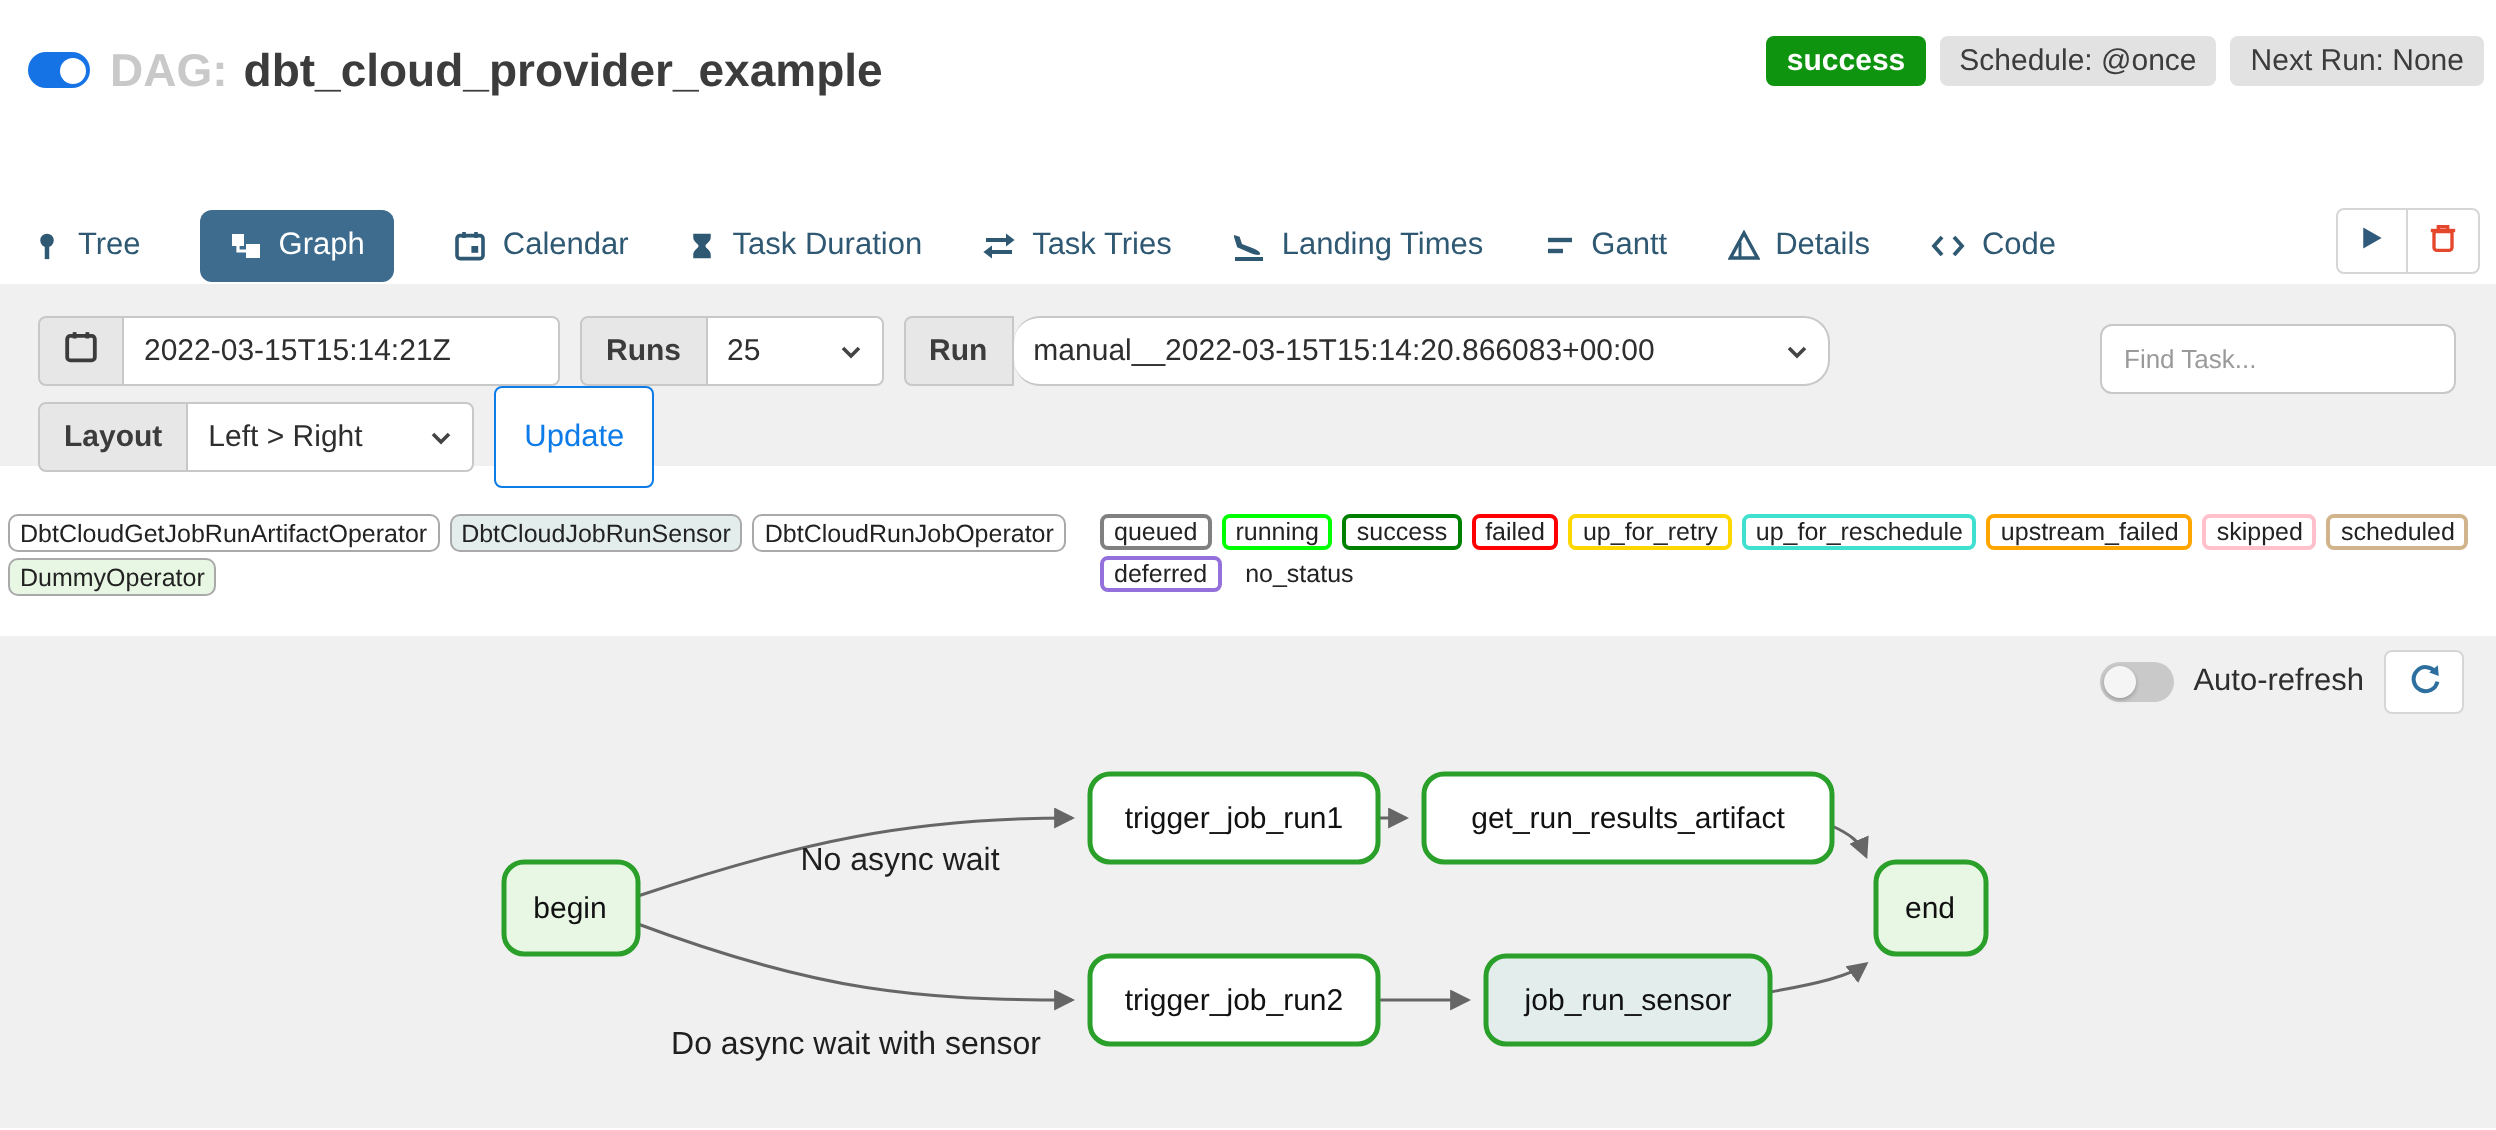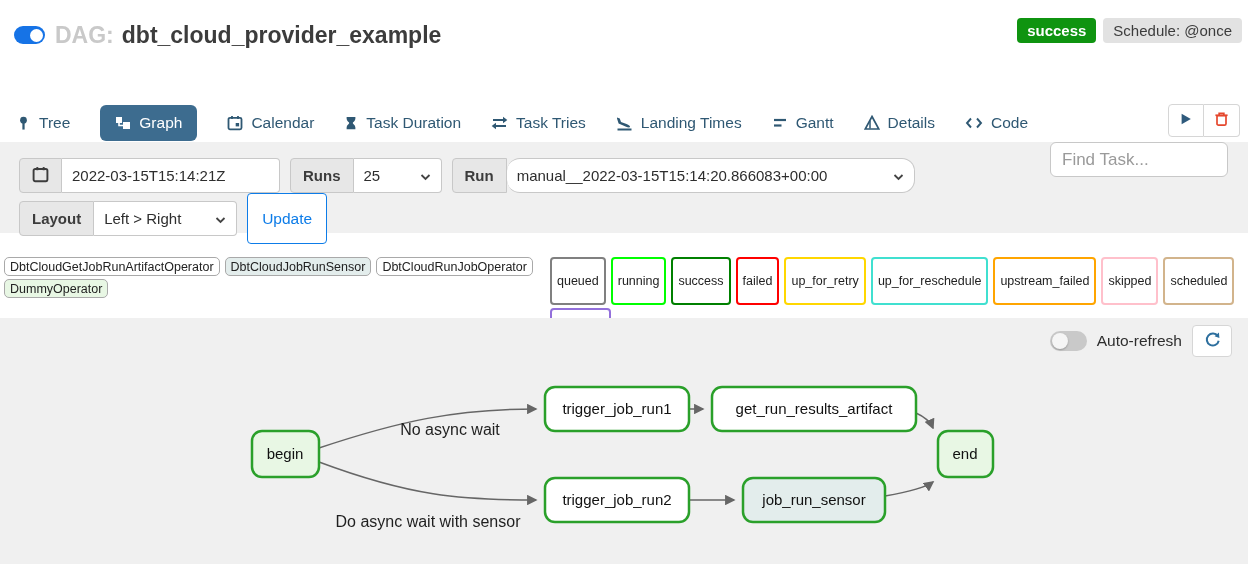--- a/index.html
+++ b/index.html
@@ -30,32 +30,32 @@
   
   .filter-bar { position:absolute; top:142px; left:0; right:0; height:91px; background:#f0f0f0; }
   .f-row { position:absolute; left:19px; display:flex; align-items:center; }
   .f-row1 { top:16px; }
   .f-row2 { top:51px; }
   .igroup { display:flex; align-items:stretch; height:35px; margin-right:10px; border-radius:4px; }
   .addon { display:flex; align-items:center; gap:6px; background:#e7e7e7; border:1px solid #c8c8c8; padding:0 12px; font-size:15px; color:#3c3c3c; border-radius:4px 0 0 4px;font-weight:bold; }
   .field { display:flex; align-items:center; justify-content:space-between; background:#fff; border:1px solid #c8c8c8; border-left:none; padding:0 10px; font-size:15px; color:#2e2e2e; border-radius:0 4px 4px 0; cursor:pointer; }
   .field input { border:none; outline:none; font-size:15px; font-family:inherit; color:#2e2e2e; width:100%; background:transparent; }
   .field .chev { margin-left:10px; flex:0 0 auto; }
-  .find-task { position:absolute; right:20px; top:0; width:178px; height:35px; border:1px solid #c8c8c8; border-radius:6px; background:#fff; padding:0 11px; font-size:17px; font-family:inherit; color:#be185d; outline:none; }
+  .find-task { position:absolute; right:20px; top:20px; width:178px; height:35px; border:1px solid #c8c8c8; border-radius:6px; background:#fff; padding:0 11px; font-size:13px; font-family:inherit; color:#be185d; outline:none; }
   .find-task::placeholder { color:#9a9a9a; }
   .btn-update { height:51px; padding:0 14px; background:#fff; border:1px solid #0d7ce8; color:#0d7ce8; font-size:15.5px; border-radius:4px; cursor:pointer; font-family:inherit; }
 
   
   .legend { position:absolute; top:257px; left:4px; right:4px; height:50px; font-size:12.5px; }
   .legend-col { position:absolute; top:0; display:flex; flex-direction:column; gap:3px; }
   #operators-legend { left:0; width:540px; }
   #statuses-legend { left:546px; right:0; }
   .legend-row { display:flex; gap:5px; align-items:center; }
   .op-badge { border:1px solid #a9a9a9; border-radius:5px; padding:1.5px 5px; color:#222; white-space:nowrap; }
-  .st-badge { border:2px solid #808080; border-radius:4px; padding:15px 5px; color:#222; white-space:nowrap; background:#fff; }
+  .st-badge { border:2px solid #808080; border-radius:4px; padding:0 5px; color:#222; white-space:nowrap; background:#fff; }
   .st-none { border-color:transparent; background:transparent; }
 
   
   .graph-panel { position:absolute; top:318px; left:0; right:0; height:246px; background:#f0f0f0; }
   .panel-controls { position:absolute; top:7px; right:16px; display:flex; align-items:center; gap:10px; z-index:2; }
   .toggle-off { position:relative; width:37px; height:20px; border-radius:10px; background:#c9c9c9; cursor:pointer; }
   .toggle-off .knob { position:absolute; top:2px; left:2px; width:16px; height:16px; border-radius:50%; background:#f5f5f5; box-shadow:0 1px 2px rgba(0,0,0,.25); }
   .auto-refresh-label { font-size:15.5px; color:#2e2e2e; }
   .btn-refresh { width:40px; height:32px; background:#fff; border:1px solid #d6d6d6; border-radius:4px; display:flex; align-items:center; justify-content:center; cursor:pointer; }
   #graph-svg { position:absolute; inset:0; width:1248px; height:246px; }
@@ -71,20 +71,21 @@
 
   <div class="header">
     <span class="toggle">
         <span class="knob"></span>
       </span>
     <span class="dag-prefix">DAG:</span>
     <span class="dag-title">dbt_cloud_provider_example</span>
     <div class="header-badges">
       <span class="badge badge-success">success</span>
       <span class="badge badge-gray">Schedule: @once</span>
+      <span class="badge badge-gray">Next Run: None</span>
     </div>
   </div>
 
   <div class="tabs">
     <a class="tab">
       <span>
           <svg width="15" height="16" viewBox="0 0 16 16">
             <circle cx="8" cy="5" r="3.6" fill="currentColor"></circle>
             <line x1="8" y1="8" x2="8" y2="15" stroke="currentColor" stroke-width="2.4"></line>
           </svg>

